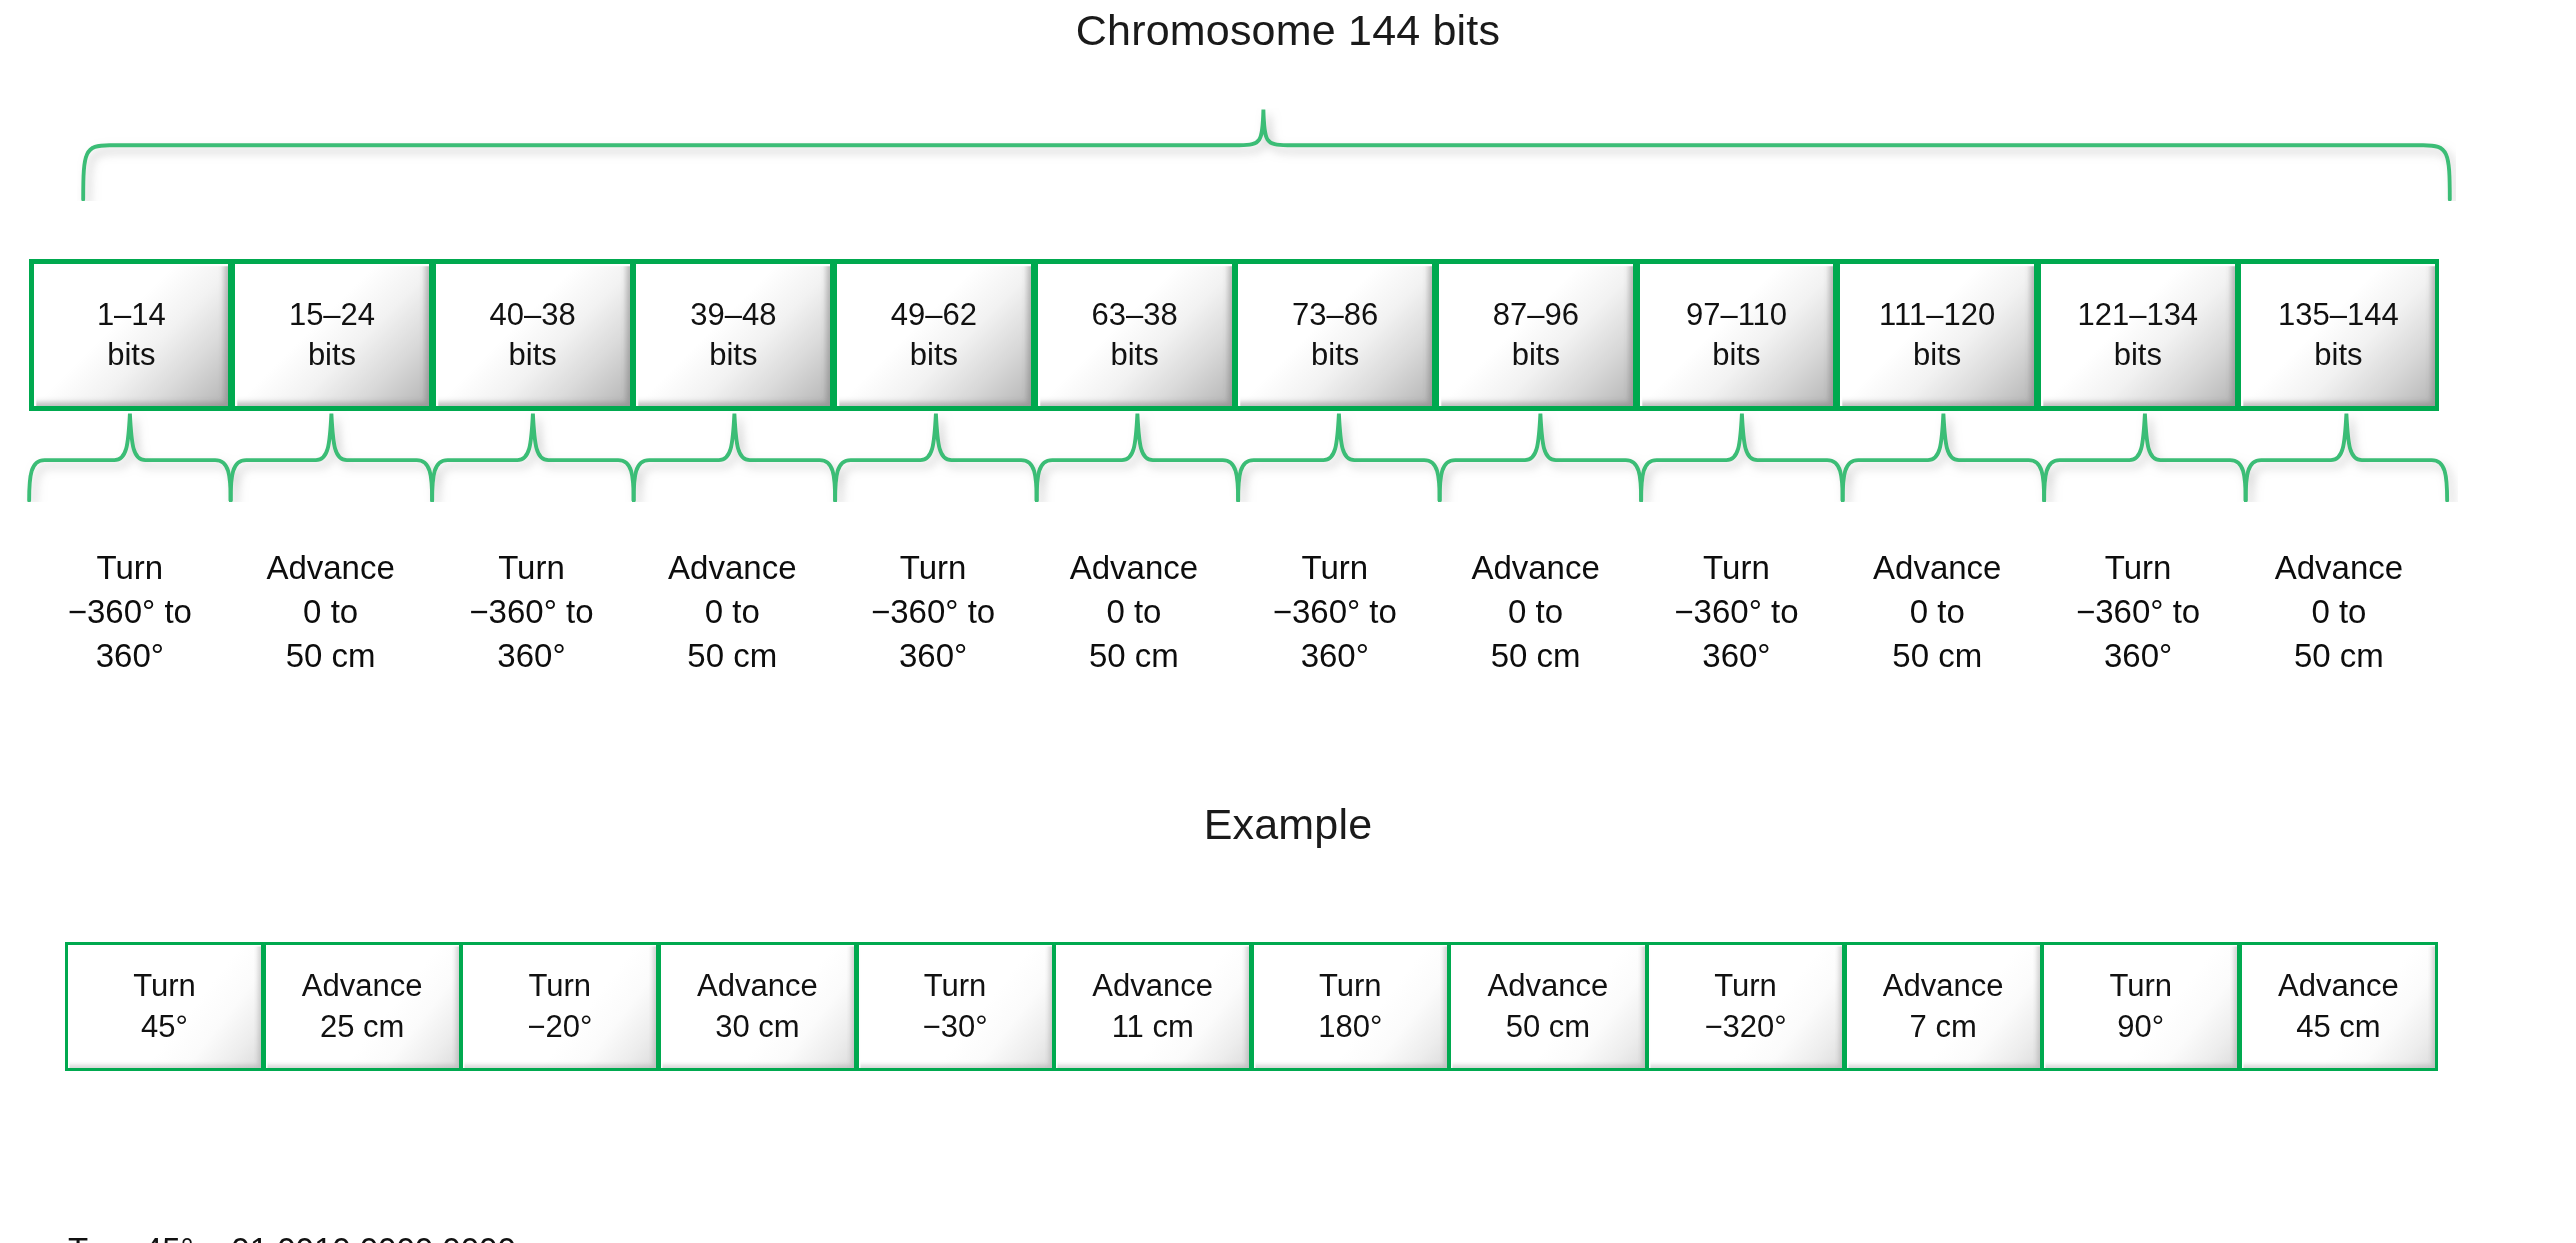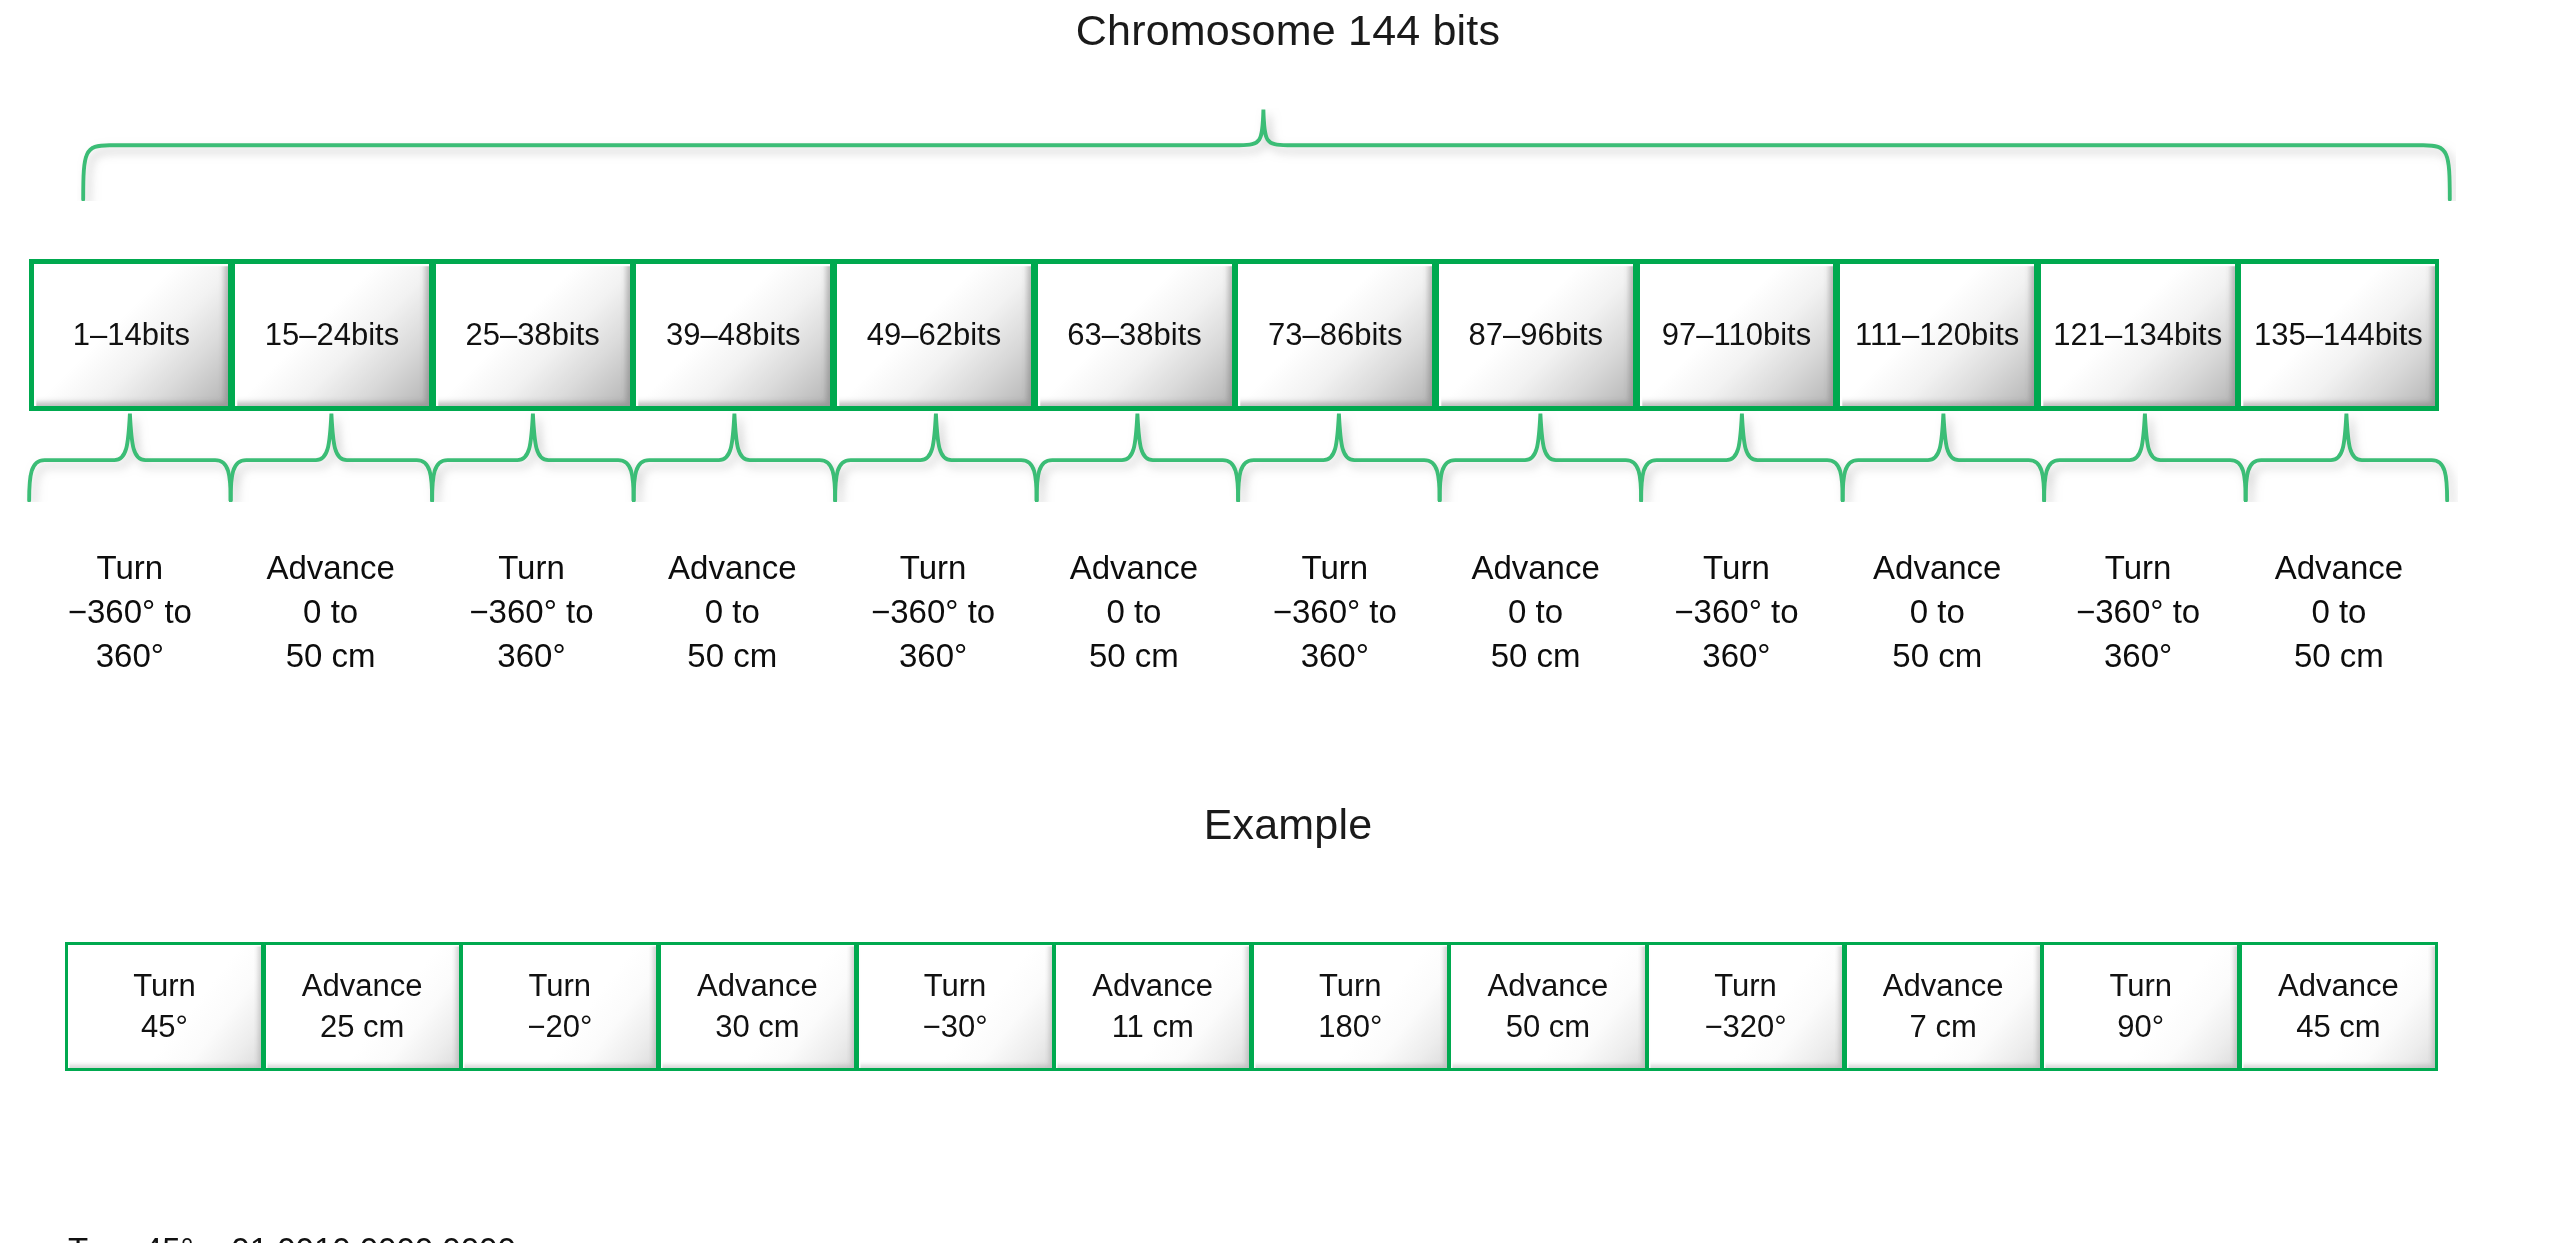--- a/index.html
+++ b/index.html
@@ -54,21 +54,21 @@
   }
   .bit-box {
     position: relative;
     flex: 1 1 0;
     box-sizing: border-box;
     border: 5.4px solid #00a94f;
     border-right-width: 4.6px;
     background:
       linear-gradient(135deg, #ffffff 0%, #ffffff 42%, #f2f2f2 60%, #d9d9d9 78%, #b4b4b4 100%);
     display: flex;
-    flex-direction: row;
+    flex-direction: column;
     align-items: center;
     justify-content: center;
     font-size: 31px;
     line-height: 1.28;
     color: #111111;
     text-align: center;
     box-shadow: inset 2.3px 2.3px 0 rgba(255,255,255,0.95),
                 inset -3.9px -3.9px 5.4px rgba(120,120,120,0.45);
   }
   .bit-box:not(:first-child) { margin-left: -2.3px; }
@@ -172,21 +172,21 @@
 <div id="bit-row">
   <div class="bit-box">
     <span class="rng">1–14</span>
     <span class="unit">bits</span>
   </div>
   <div class="bit-box">
     <span class="rng">15–24</span>
     <span class="unit">bits</span>
   </div>
   <div class="bit-box">
-    <span class="rng">25–38</span>
+    <span class="rng">40–38</span>
     <span class="unit">bits</span>
   </div>
   <div class="bit-box">
     <span class="rng">39–48</span>
     <span class="unit">bits</span>
   </div>
   <div class="bit-box">
     <span class="rng">49–62</span>
     <span class="unit">bits</span>
   </div>

